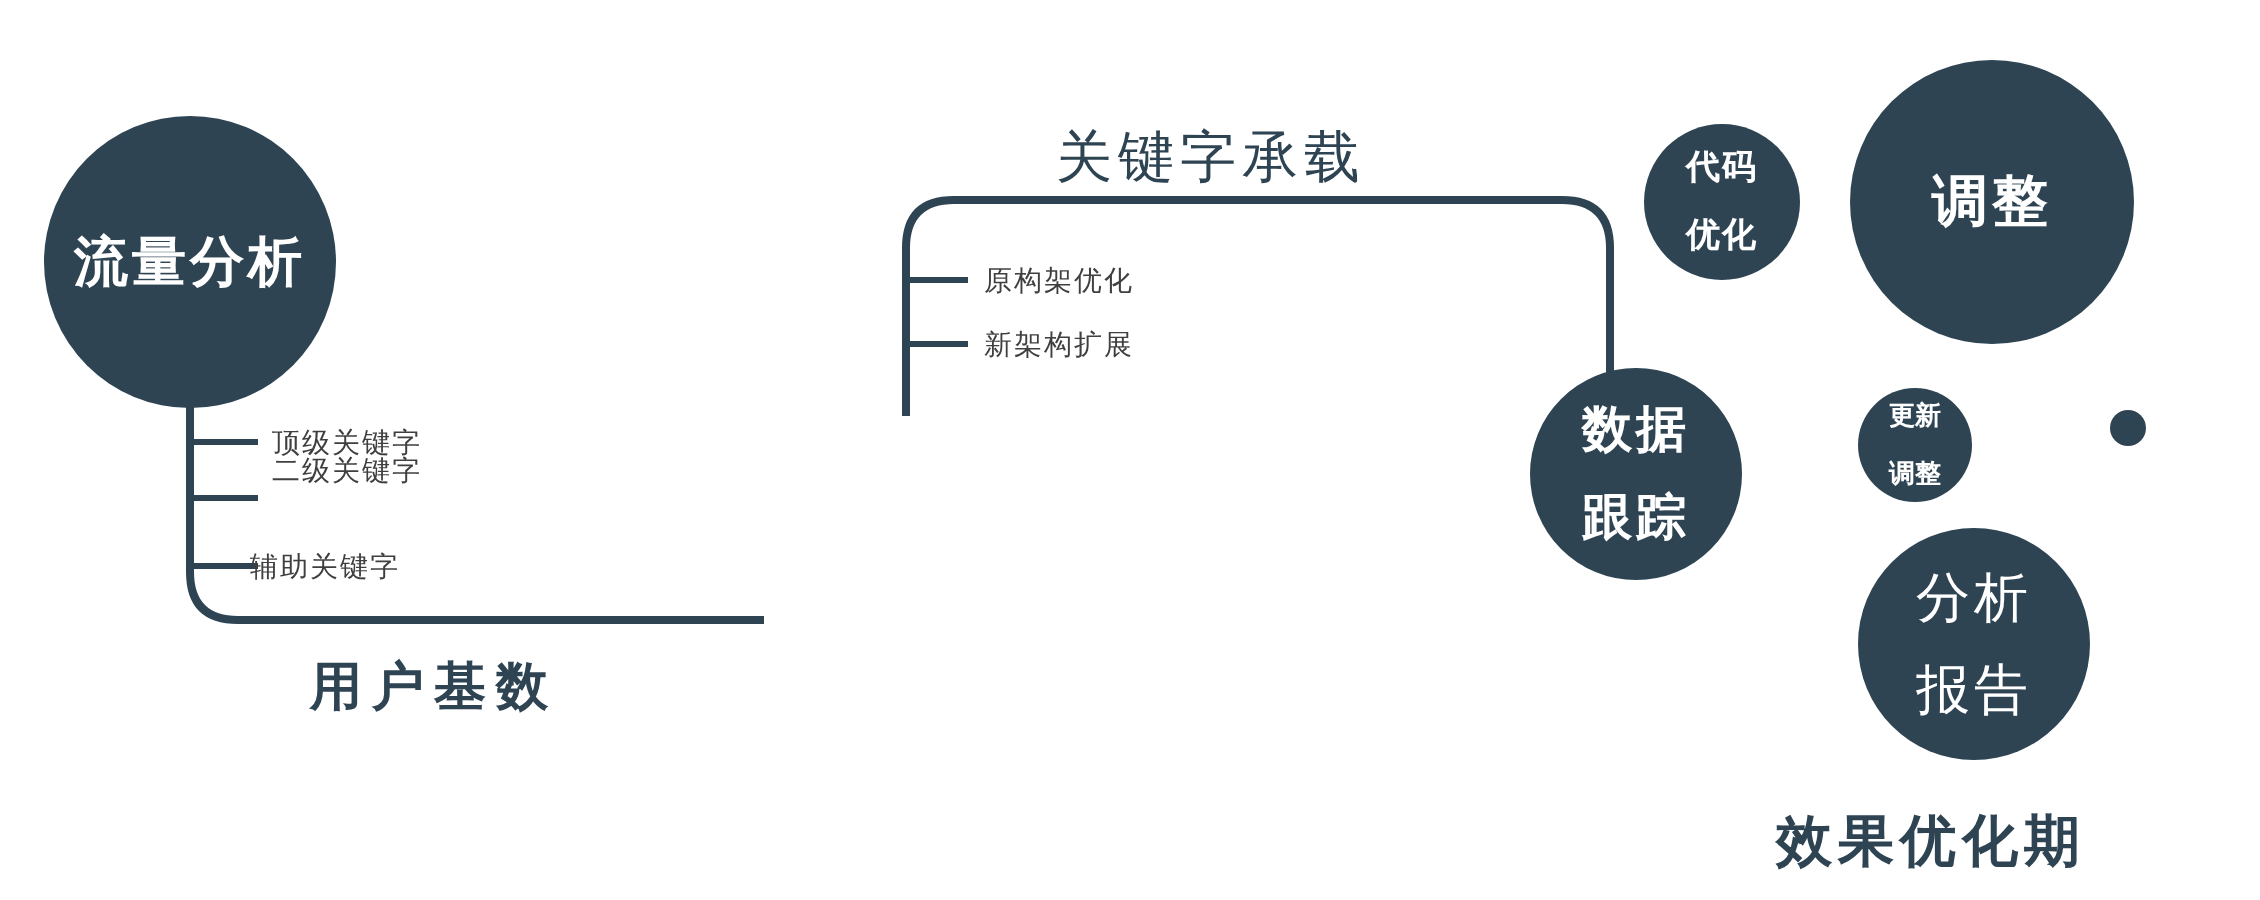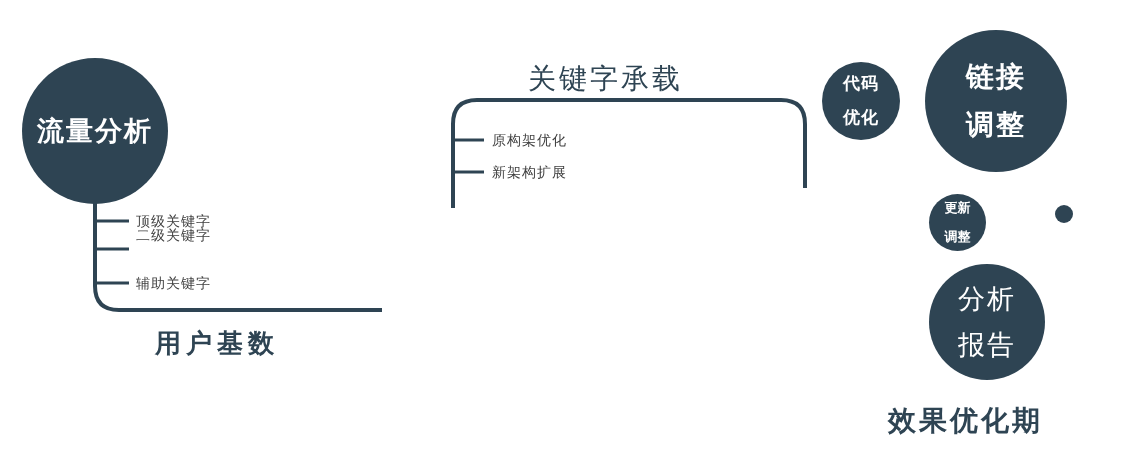--- a/index.html
+++ b/index.html
@@ -29,21 +29,21 @@
   .n-update   { left: 929px; top: 194px; width: 57px;  height: 57px;  font-size: 13px; font-weight: 700; }
   .n-dot      { left: 1055px; top: 205px; width: 18px; height: 18px; }
   .n-report   { left: 929px; top: 264px; width: 116px; height: 116px; font-size: 27px; letter-spacing: 2px; font-weight: 400; }
 
   .branch {
     position: absolute; font-size: 14px; color: var(--labelc);
     letter-spacing: 1px; z-index: 1; white-space: nowrap;
   }
   .b-kw0 { left: 136px; top: 213px; }
   .b-kw1 { left: 136px; top: 227px; }
-  .b-kw2 { left: 136px; top: 275px; }
+  .b-kw2 { left: 125px; top: 275px; }
   .b-ar0 { left: 492px; top: 132px; }
   .b-ar1 { left: 492px; top: 164px; }
 
   .edge-label { position: absolute; color: var(--primary); z-index: 1; white-space: nowrap; }
   .l-userbase { left: 155px; top: 326px; font-size: 26px; font-weight: 700; letter-spacing: 5px; }
   .l-keyword  { left: 528px; top: 60px;  font-size: 28px; font-weight: 500; letter-spacing: 3px; }
   .l-phase    { left: 888px; top: 402px; font-size: 28px; font-weight: 700; letter-spacing: 3px; }
 </style>
 </head>
 <body>
@@ -58,28 +58,31 @@
     <path class="wire" d="M453 208 L453 124 Q453 100 477 100 L781 100 Q805 100 805 124 L805 188"></path>
     <path class="tick" d="M453 140 L484 140"></path>
     <path class="tick" d="M453 172 L484 172"></path>
   </svg>
 
   <div class="node n-traffic">
     <span>流量分析</span>
   </div>
 
 
+  <div class="node n-data">
+    <span>数据</span>
+    <span>跟踪</span>
+  </div>
 
   <div class="node n-code">
     <span>代码</span>
     <span>优化</span>
   </div>
 
   <div class="node n-link">
-    <span>链接</span>
     <span>调整</span>
   </div>
 
   <div class="node n-update">
     <span>更新</span>
     <span>调整</span>
   </div>
 
   <div class="node n-dot"></div>
 

